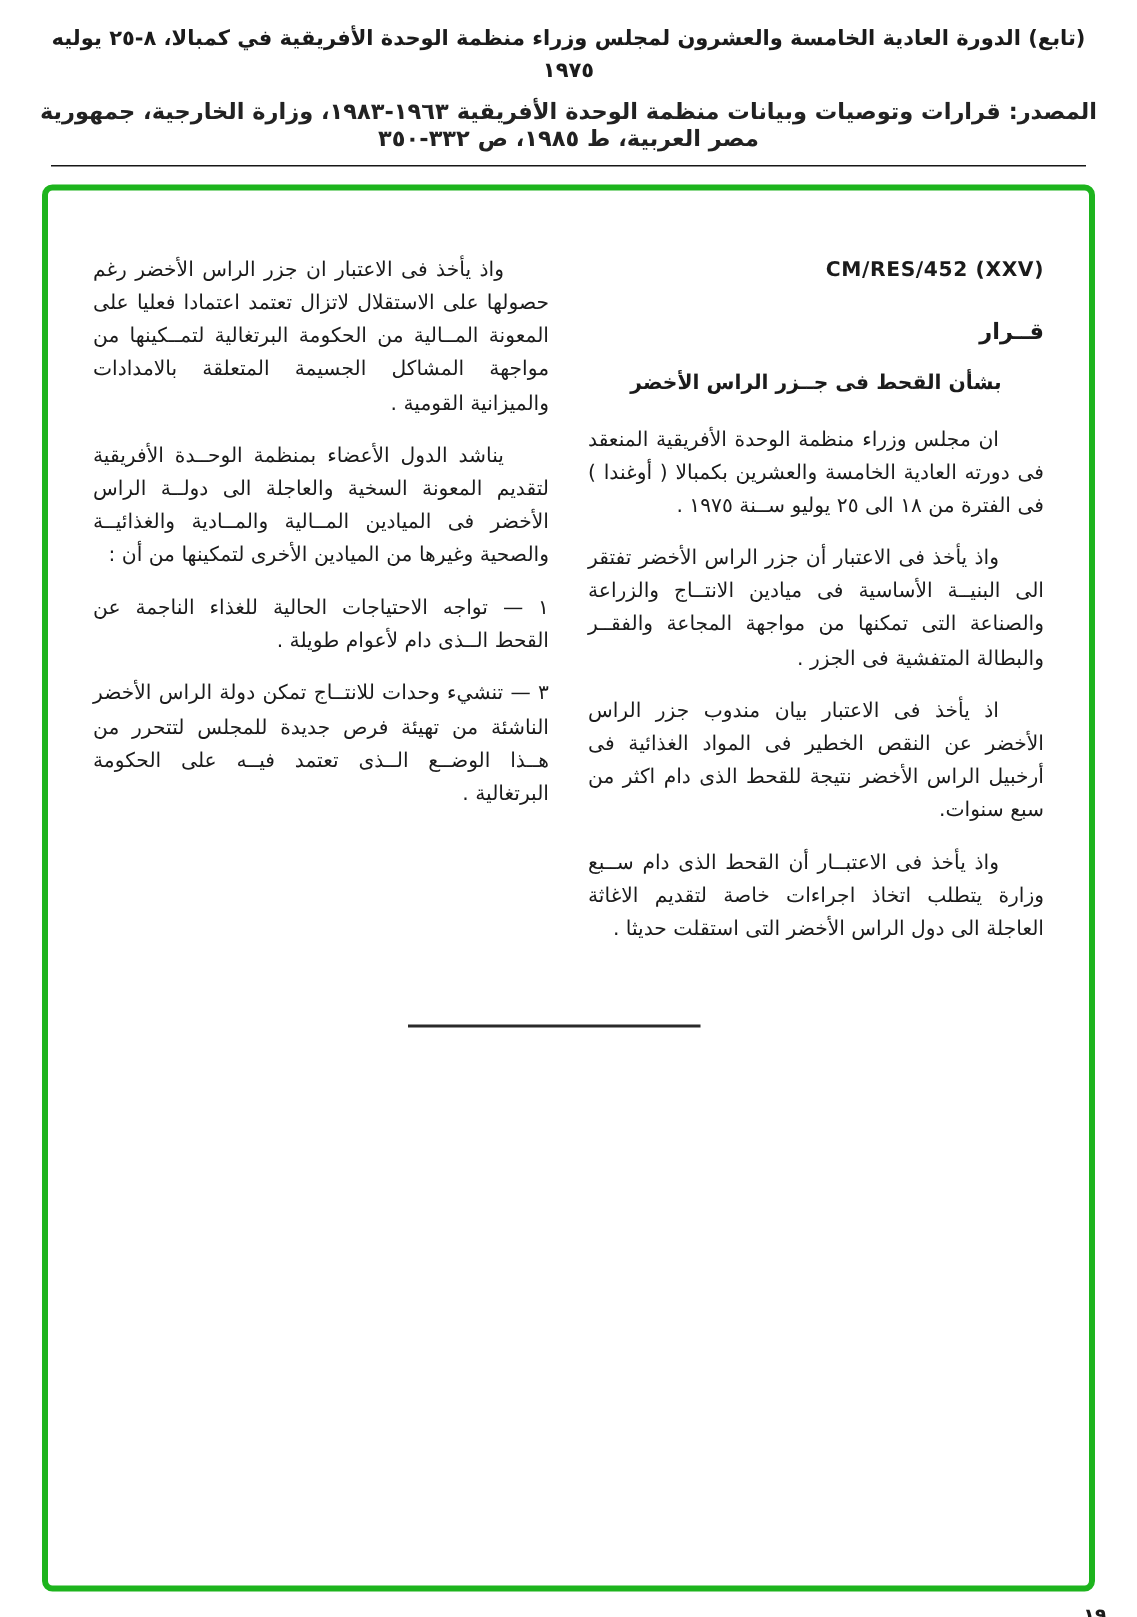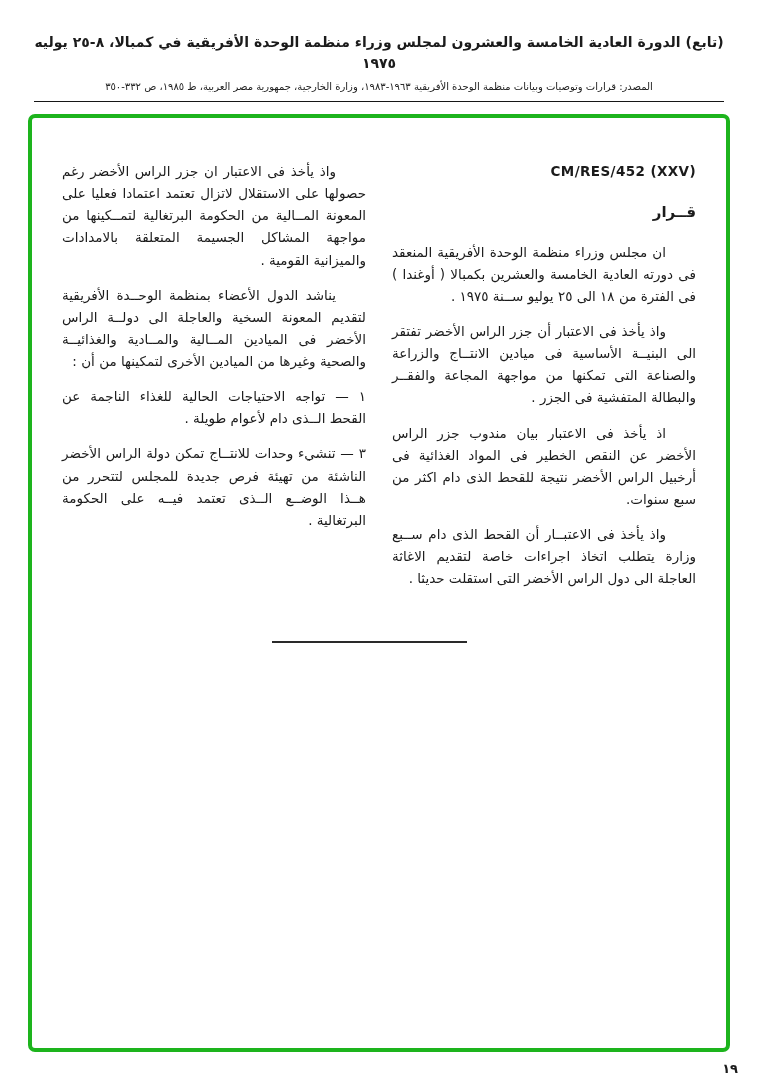--- a/index.html
+++ b/index.html
@@ -9,33 +9,32 @@
     height: 1078px;
     font-family: "DejaVu Sans", sans-serif;
     color: #1b1b1b;
     overflow: hidden;
   }
   .page {
     width: 758px;
     height: 1036px;
     padding: 16px 20px 0 20px;
     position: relative;
-    margin-top: 16px;
   }
 
   
   .page-header { text-align: center; direction: rtl; }
   .header-title {
     font-weight: bold;
     font-size: 14px;
     line-height: 1.5;
   }
   .header-source {
-    font-weight: normal;
-    font-size: 10px;
+    font-weight: bold;
+    font-size: 15px;
     margin-top: 7px;
     color: #222;
   }
   .header-rule {
     border: none;
     border-top: 1.5px solid #161616;
     margin: 9px 14px 0 14px;
   }
 
   
@@ -112,20 +111,21 @@
     <div class="header-source">المصدر: قرارات وتوصيات وبيانات منظمة الوحدة الأفريقية ١٩٦٣-١٩٨٣، وزارة الخارجية، جمهورية مصر العربية، ط ١٩٨٥، ص ٣٣٢-٣٥٠</div>
     <hr class="header-rule">
   </header>
 
   <section class="content-box">
     <div class="columns">
 
       <div class="col col-right">
         <div class="doc-ref">CM/RES/452 (XXV)</div>
         <div class="doc-title">قــرار</div>
+        <div class="doc-subtitle">بشأن القحط فى جــزر الراس الأخضر</div>
         <p class="para">ان مجلس وزراء منظمة الوحدة الأفريقية المنعقد فى دورته العادية الخامسة والعشرين بكمبالا ( أوغندا ) فى الفترة من ١٨ الى ٢٥ يوليو ســنة ١٩٧٥ .</p>
         <p class="para">واذ يأخذ فى الاعتبار أن جزر الراس الأخضر تفتقر الى البنيــة الأساسية فى ميادين الانتــاج والزراعة والصناعة التى تمكنها من مواجهة المجاعة والفقــر والبطالة المتفشية فى الجزر .</p>
         <p class="para">اذ يأخذ فى الاعتبار بيان مندوب جزر الراس الأخضر عن النقص الخطير فى المواد الغذائية فى أرخبيل الراس الأخضر نتيجة للقحط الذى دام اكثر من سبع سنوات.</p>
         <p class="para">واذ يأخذ فى الاعتبــار أن القحط الذى دام ســبع وزارة يتطلب اتخاذ اجراءات خاصة لتقديم الاغاثة العاجلة الى دول الراس الأخضر التى استقلت حديثا .</p>
       </div>
 
       <div class="col col-left">
         <p class="para">واذ يأخذ فى الاعتبار ان جزر الراس الأخضر رغم حصولها على الاستقلال لاتزال تعتمد اعتمادا فعليا على المعونة المــالية من الحكومة البرتغالية لتمــكينها من مواجهة المشاكل الجسيمة المتعلقة بالامدادات والميزانية القومية .</p>
         <p class="para">يناشد الدول الأعضاء بمنظمة الوحــدة الأفريقية لتقديم المعونة السخية والعاجلة الى دولــة الراس الأخضر فى الميادين المــالية والمــادية والغذائيــة والصحية وغيرها من الميادين الأخرى لتمكينها من أن :</p>
         <p class="list-item">١ — تواجه الاحتياجات الحالية للغذاء الناجمة عن القحط الــذى دام لأعوام طويلة .</p>

